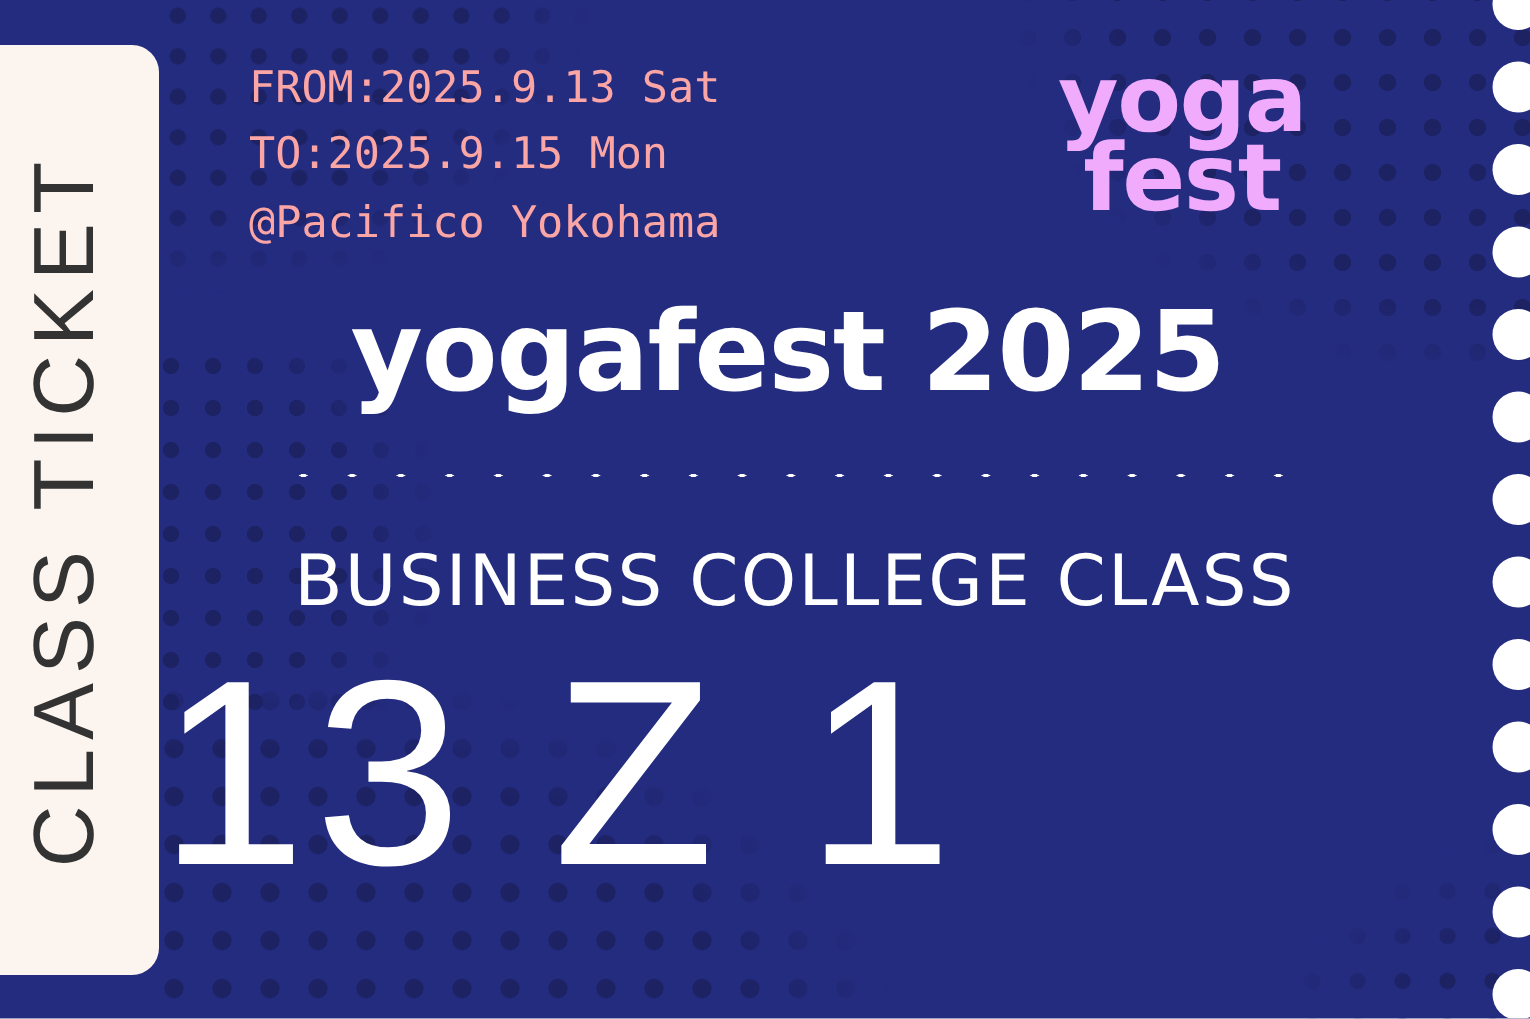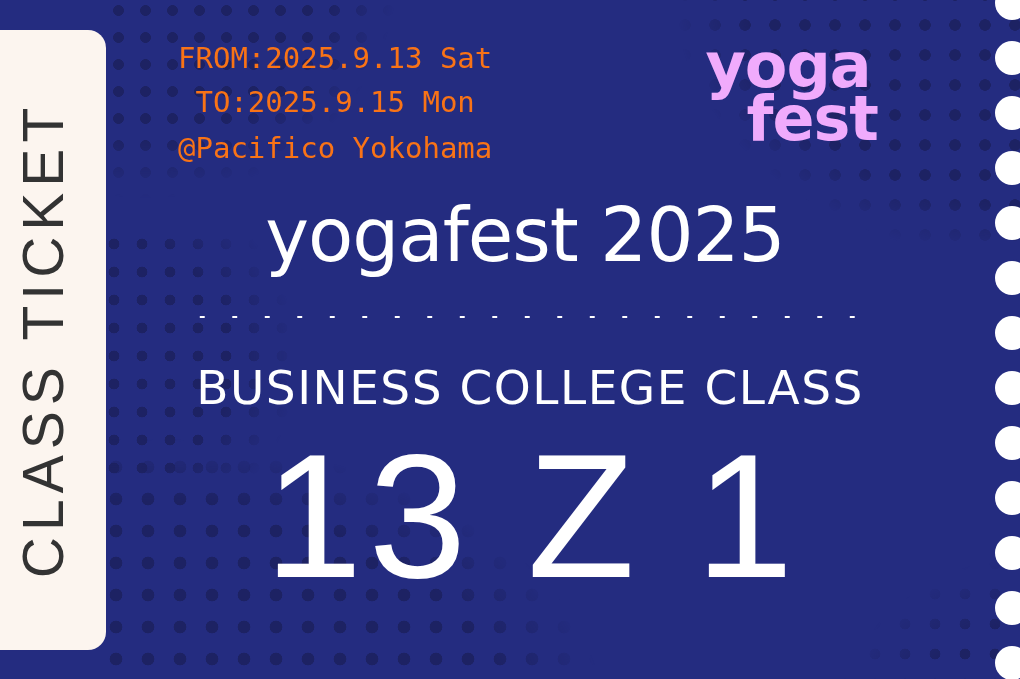--- a/index.html
+++ b/index.html
@@ -132,30 +132,30 @@
   .header-row {
     position: absolute;
     left: 0;
     top: 36px;
     right: 0;
     height: 150px;
   }
 
   .event-meta {
     position: absolute;
-    left: 72px;
+    left: 60px;
     top: 0;
     font-family: "DejaVu Sans Mono", "Liberation Mono", monospace;
-    color: #f97316;
+    color: #fca5a5;
     font-size: 29px;
     line-height: 1.52;
     letter-spacing: 0px;
   }
   .meta-from { display: block; text-align: left; }
-  .meta-to   { display: block; text-align: center; }
+  .meta-to   { display: block; }
   .meta-venue{ display: block; text-align: center; margin-top: 2px; }
 
   .logo-badge {
     position: absolute;
     right: 126px;
     top: 4px;
     width: 180px;
     text-align: center;
     color: #f0abfc;
     font-family: "DejaVu Sans", sans-serif;
@@ -165,32 +165,31 @@
   .logo-yoga {
     display: block;
     font-size: 62px;
     letter-spacing: -1px;
     transform: scaleX(1.0);
   }
   .logo-fest {
     display: block;
     font-size: 62px;
     letter-spacing: -1px;
-    text-align: right;
   }
 
   .title-main {
     position: absolute;
     left: 0;
     right: 60px;
     top: 192px;
     text-align: center;
     color: #ffffff;
     font-size: 74px;
-    font-weight: 400;
+    font-weight: 700;
     letter-spacing: -1px;
     font-family: "DejaVu Sans", sans-serif;
   }
 
   .divider {
     position: absolute;
     left: 80px;
     right: 132px;
     top: 312px;
     height: 10px;
@@ -211,21 +210,21 @@
     font-weight: 400;
     letter-spacing: 1.5px;
     font-family: "DejaVu Sans", sans-serif;
   }
 
   .seat-code {
     position: absolute;
     left: 0;
     right: 46px;
     top: 424px;
-    text-align: center;
+    text-align: left;
     color: #ffffff;
     font-size: 176px;
     font-weight: 300;
     letter-spacing: 6px;
     font-family: "Liberation Sans", sans-serif;
     line-height: 1.05;
   }
 </style>
 </head>
 <body>

